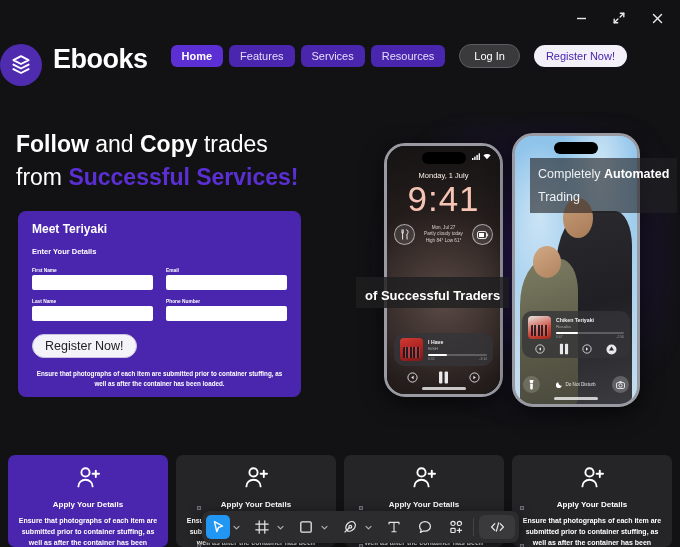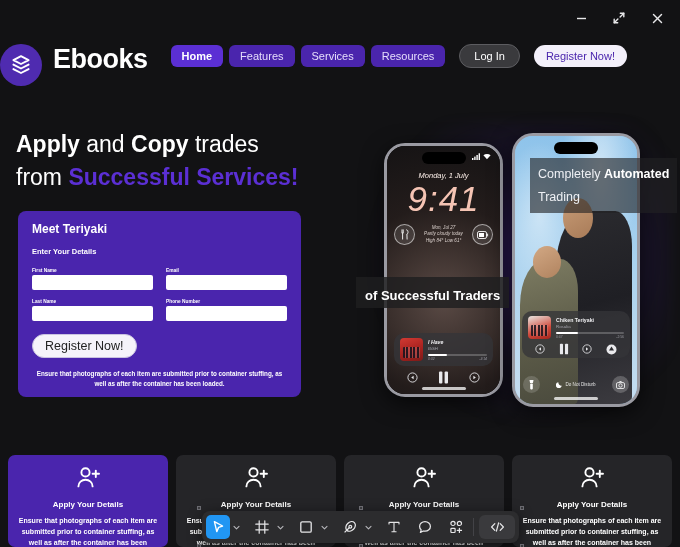--- a/index.html
+++ b/index.html
@@ -92,21 +92,21 @@
   .phone-glow {
     position: absolute; left: 372px; top: 122px; width: 300px; height: 300px;
     background: radial-gradient(ellipse at 55% 45%, rgba(96,44,214,0.42) 0%, rgba(60,25,140,0.16) 45%, rgba(0,0,0,0) 72%);
     filter: blur(6px);
   }
   .phone {
     position: absolute; border-radius: 21px; overflow: hidden;
     border: 3px solid #9a9aa2;
     box-shadow: 0 6px 22px rgba(0,0,0,0.65);
   }
-  #phone-left { left: 384px; top: 143px; width: 119px; height: 254px; background: #000000; font-style: italic; }
+  #phone-left { left: 384px; top: 143px; width: 119px; height: 254px; background: #000000; }
   #phone-right { left: 512px; top: 133px; width: 128px; height: 274px; background: #8fc3e8; }
   .notch {
     position: absolute; top: 6px; left: 50%; transform: translateX(-50%);
     width: 44px; height: 12px; background: #000; border-radius: 8px;
   }
   .status-right {
     position: absolute; top: 7px; right: 9px; display: flex; gap: 2px;
     align-items: center; color: #fff;
   }
   .lock-date {
@@ -297,21 +297,21 @@
       <div class="nav-item">Features</div>
       <div class="nav-item">Services</div>
       <div class="nav-item">Resources</div>
       <div class="btn-login">Log In</div>
       <div class="btn-register-nav">Register Now!</div>
     </div>
   </div>
 
   <div class="hero-head">
     <div>
-      <span class="w-bold">Apply</span>
+      <span class="w-bold">Follow</span>
       <span class="w-light">and</span>
       <span class="w-bold">Copy</span>
       <span class="w-light">trades</span>
     </div>
     <div>
       <span class="w-light">from</span>
       <span class="w-accent">Successful Services!</span>
     </div>
   </div>
 

